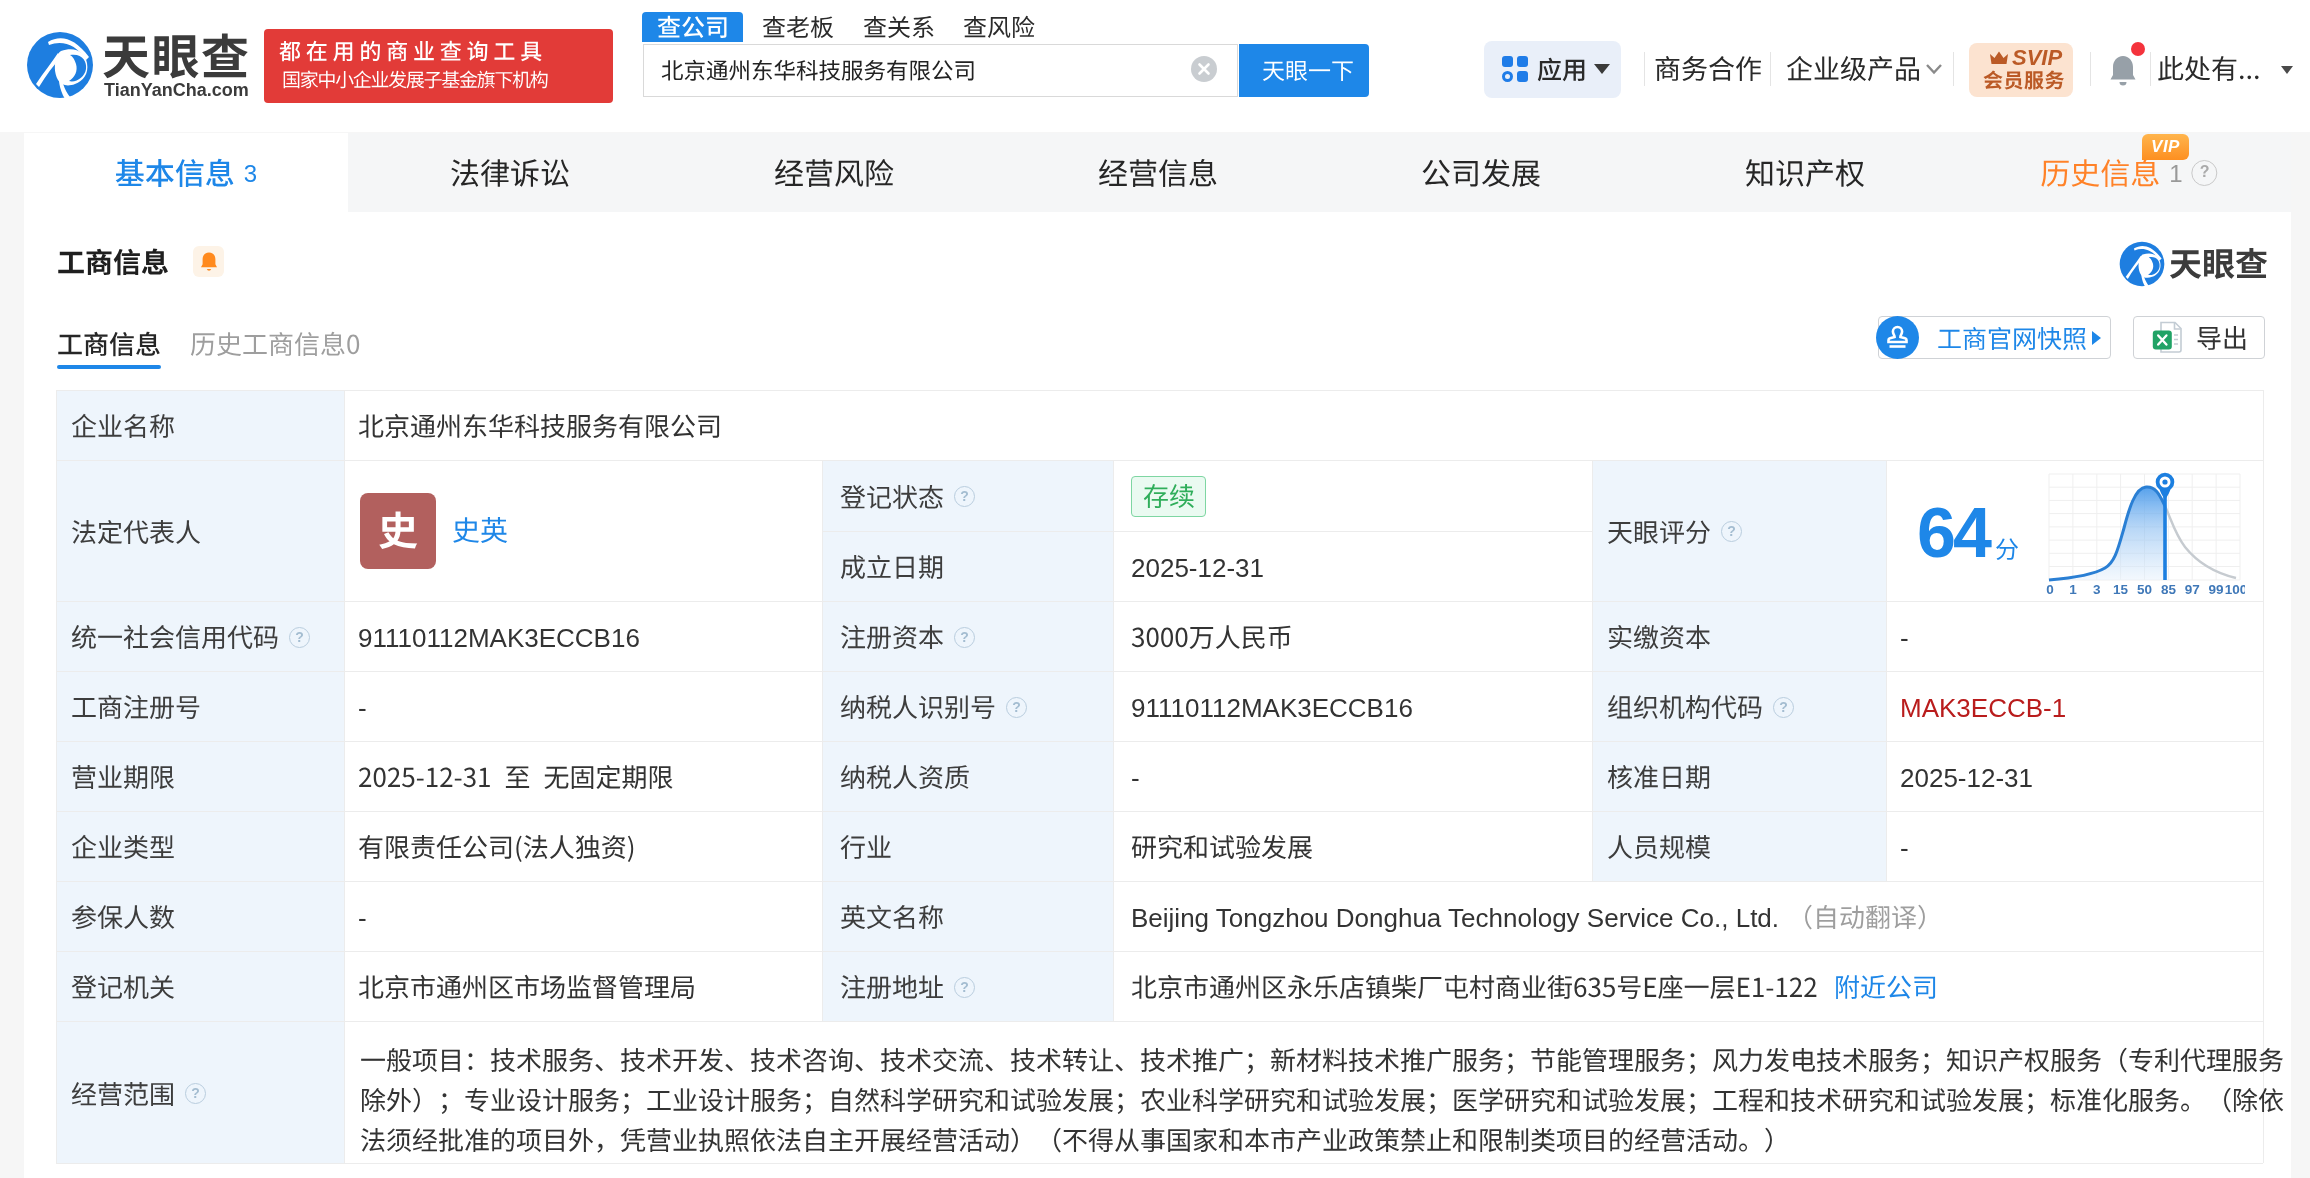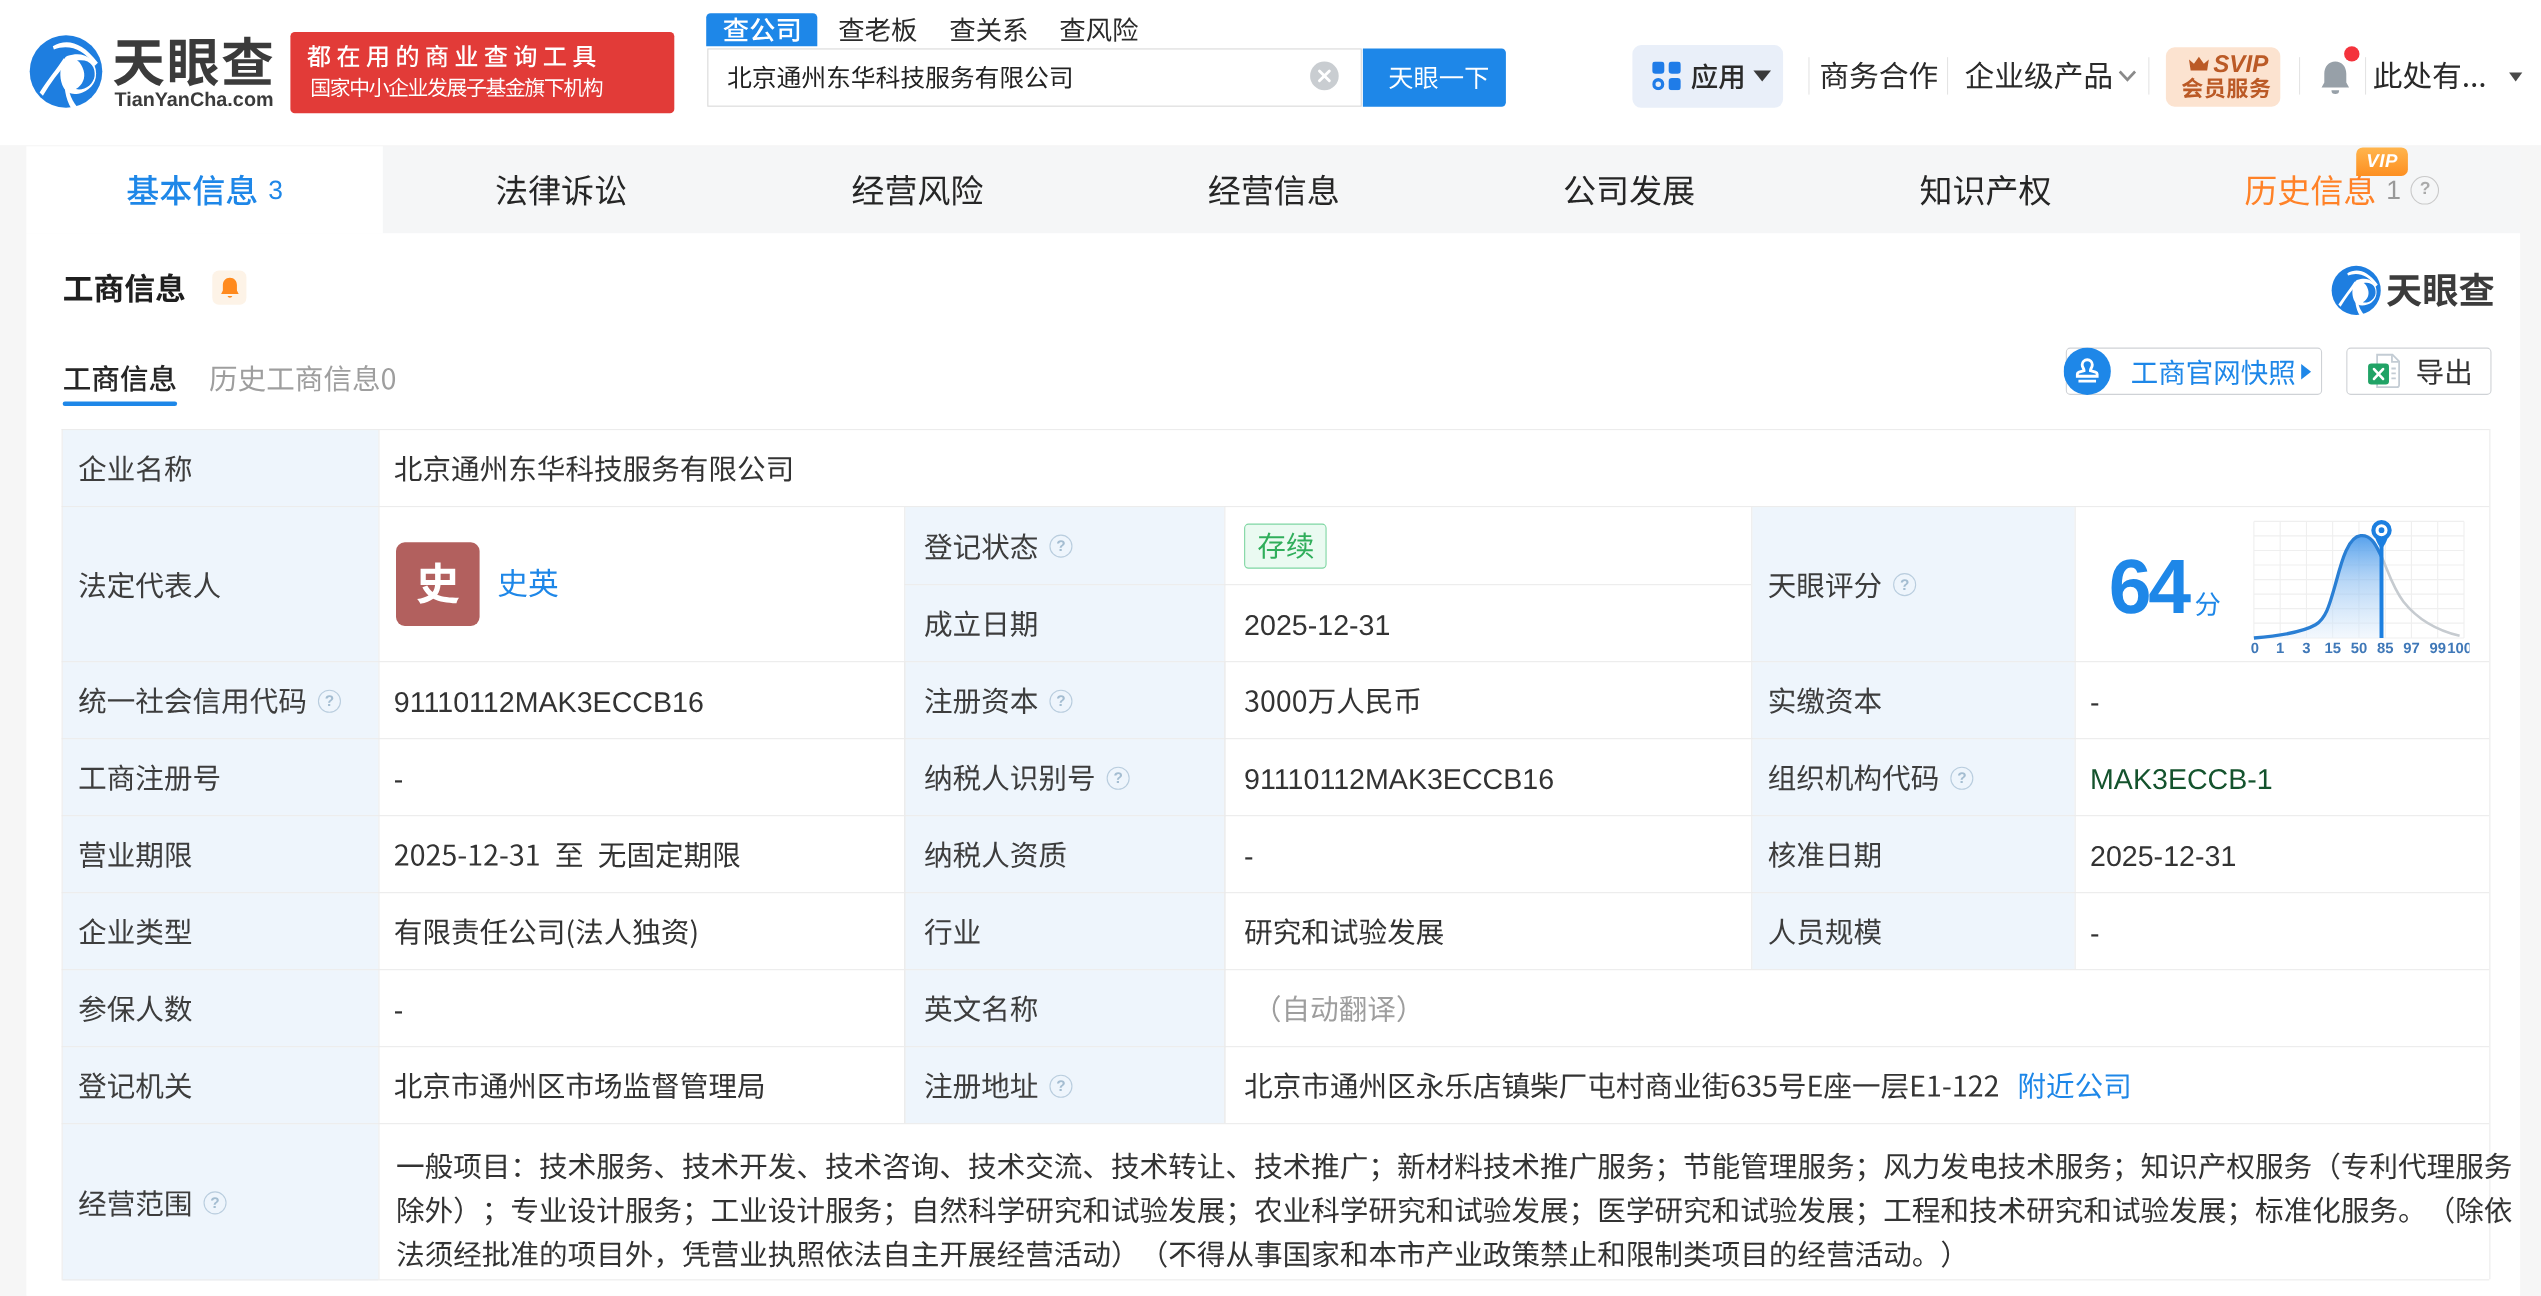--- a/index.html
+++ b/index.html
@@ -932,21 +932,21 @@
         <use href="#g137" x="1000"></use>
         <use href="#g26" x="2000"></use>
         <use href="#g27" x="3000"></use>
         <use href="#g100" x="4000"></use>
         <use href="#g121" x="5000"></use>
       </g>
     </svg>
     <span class="qm">?</span>
   </div>
 <div class="a cc" style="left:1900px;top:671px;height:70px">
-    <span style="font:26px/1 'Liberation Sans',sans-serif;color:#14532d">MAK3ECCB-1</span>
+    <span style="font:26px/1 'Liberation Sans',sans-serif;color:#b91c1c">MAK3ECCB-1</span>
   </div>
 <div class="a cc" style="left:71px;top:741px;height:70px">
     <svg class="r" width="104" height="28">
       <g transform="translate(0,22.9) scale(0.026000,-0.026000)" fill="#3d3d3d">
         <use href="#g77"></use>
         <use href="#g18" x="1000"></use>
         <use href="#g114" x="2000"></use>
         <use href="#g48" x="3000"></use>
       </g>
     </svg>
@@ -1079,20 +1079,21 @@
     <svg class="r" width="104" height="28">
       <g transform="translate(0,22.9) scale(0.026000,-0.026000)" fill="#3d3d3d">
         <use href="#g104"></use>
         <use href="#g167" x="1000"></use>
         <use href="#g97" x="2000"></use>
         <use href="#g98" x="3000"></use>
       </g>
     </svg>
   </div>
 <div class="a cc" style="left:1131px;top:881px;height:70px">
+    <span style="font:26px/1 'Liberation Sans',sans-serif;color:#333">Beijing Tongzhou Donghua Technology Service Co., Ltd.</span>
     <span style="width:8px"></span>
     <svg class="r" width="156" height="28">
       <g transform="translate(0,22.9) scale(0.026000,-0.026000)" fill="#9e9e9e">
         <use href="#g168"></use>
         <use href="#g169" x="1000"></use>
         <use href="#g170" x="2000"></use>
         <use href="#g171" x="3000"></use>
         <use href="#g172" x="4000"></use>
         <use href="#g173" x="5000"></use>
       </g>

